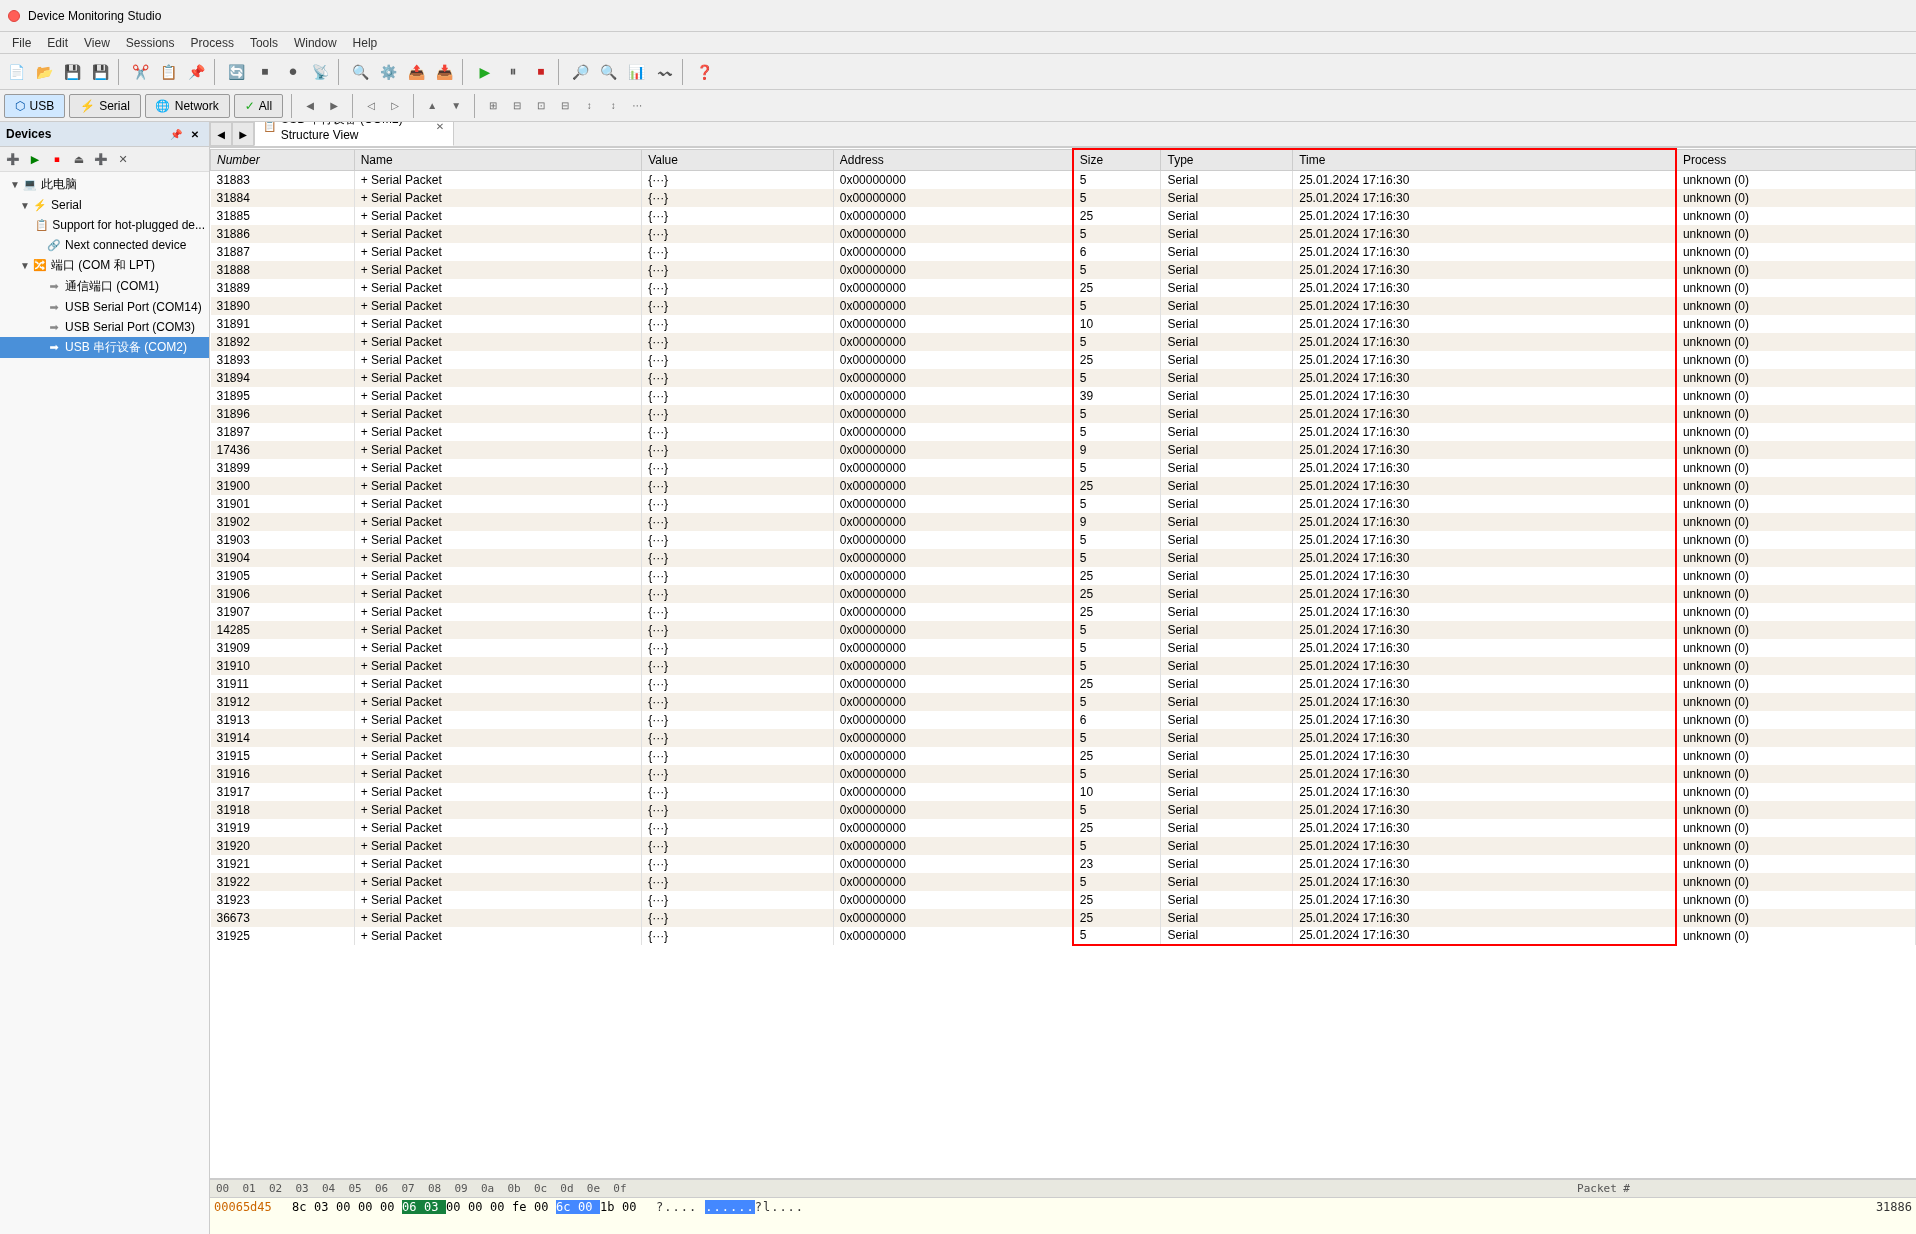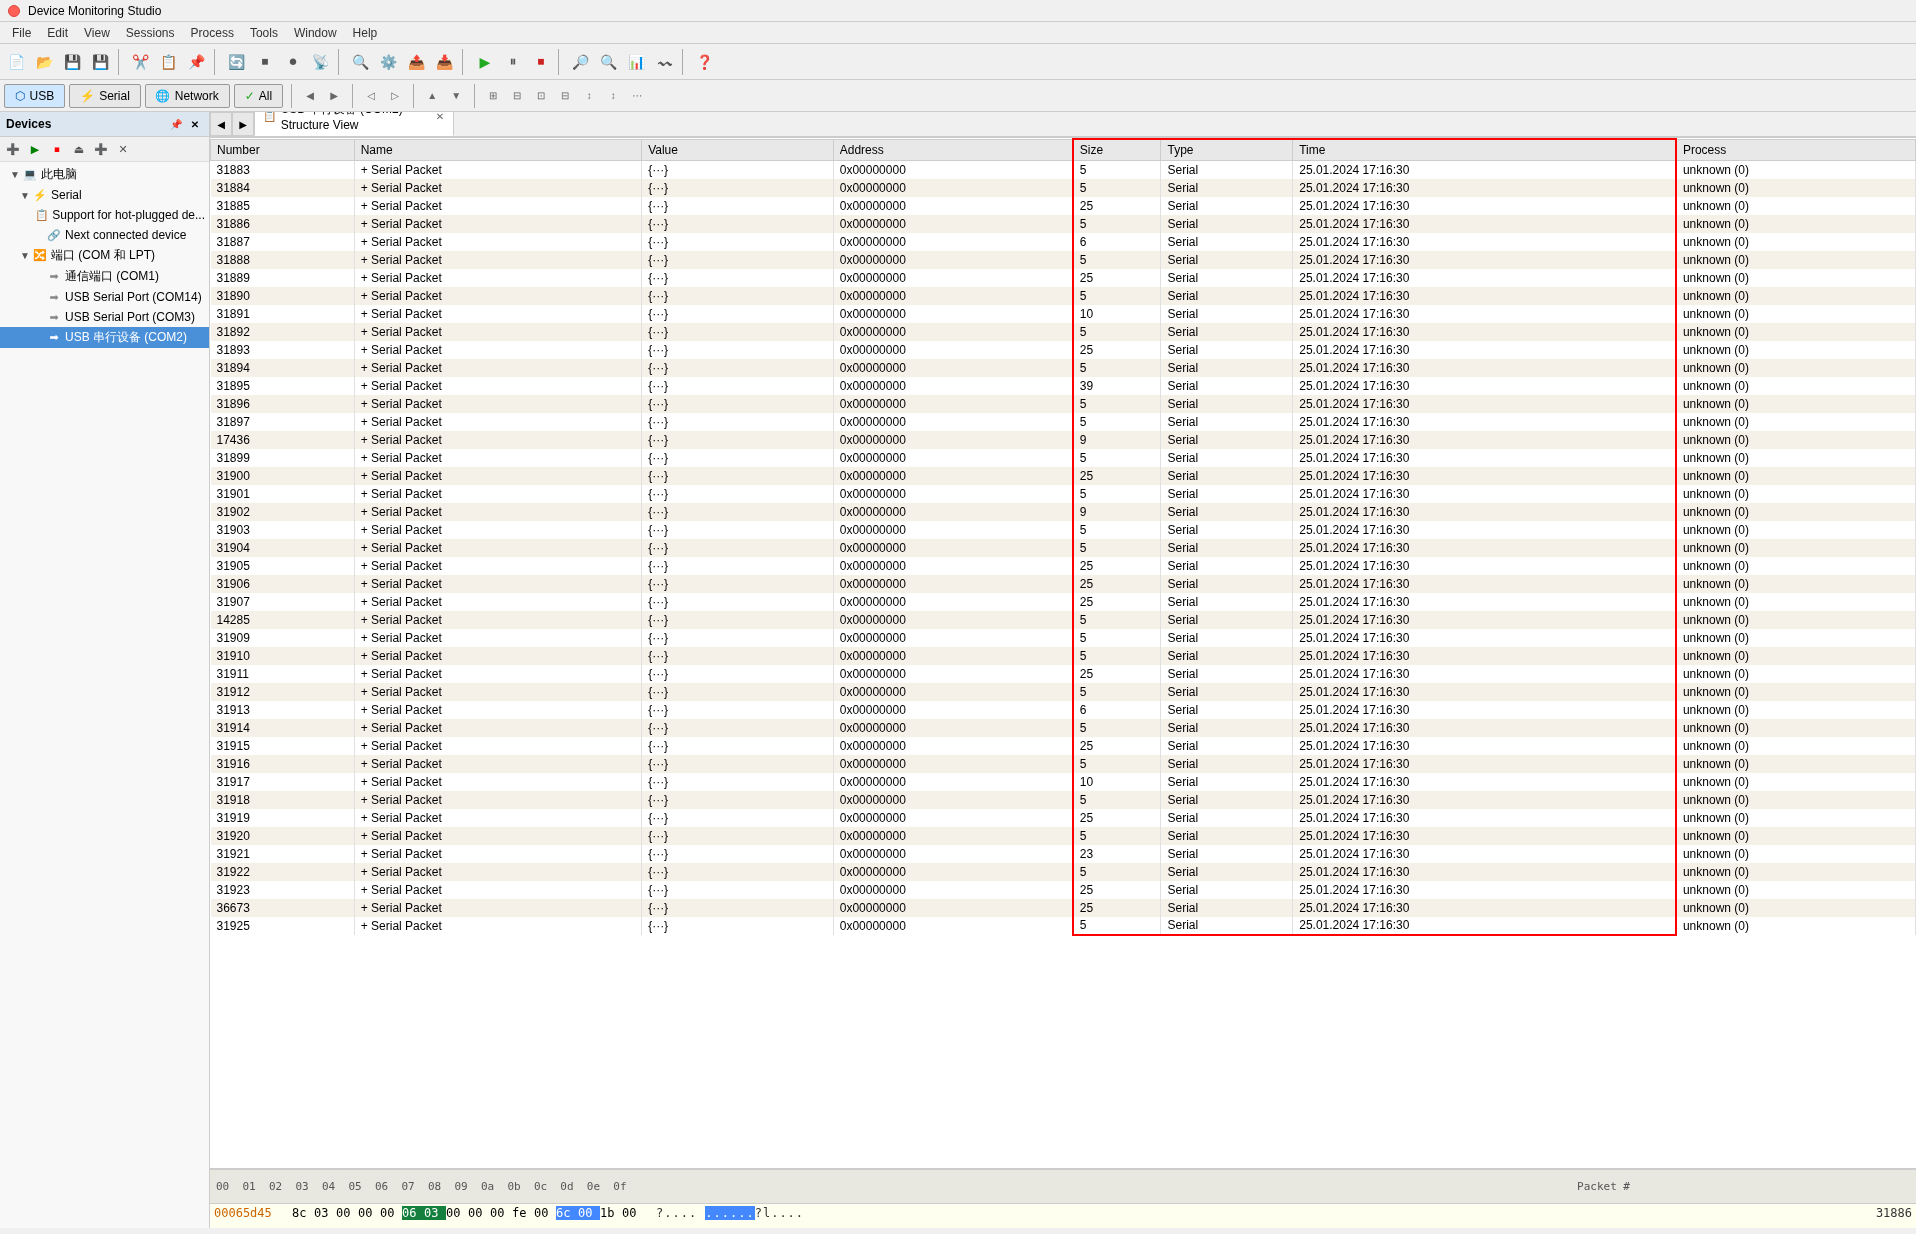--- a/index.html
+++ b/index.html
@@ -1,19 +1,19 @@
 <!DOCTYPE html>
 <html><head>
   <meta charset="utf-8">
   <style>
     * { margin: 0; padding: 0; box-sizing: border-box; }
     body { font-family: 'Segoe UI', Tahoma, Geneva, Verdana, sans-serif; font-size: 12px; background: #f0f0f0; overflow: hidden; width: 1916px; height: 1234px; }
     
     
-    #title-bar { background: #f0f0f0; height: 22px; display: flex; align-items: center; padding: 0 8px; border-bottom: 1px solid #ccc; }
+    #title-bar { background: #f0f0f0; height: 32px; display: flex; align-items: center; padding: 0 8px; border-bottom: 1px solid #ccc; }
     #title-bar .dot { width: 12px; height: 12px; border-radius: 50%; background: #ff5f57; margin-right: 8px; border: 1px solid #e0443e; }
     
     
     #menu-bar { background: #f0f0f0; height: 22px; display: flex; align-items: center; padding: 0 4px; border-bottom: 1px solid #ccc; }
     .menu-item { padding: 2px 8px; font-size: 12px; cursor: pointer; color: #333; }
     
     
     #toolbar { background: #f0f0f0; height: 36px; display: flex; align-items: center; padding: 2px 4px; border-bottom: 1px solid #ccc; gap: 2px; }
     .toolbar-btn { width: 26px; height: 26px; display: flex; align-items: center; justify-content: center; border: 1px solid transparent; cursor: pointer; font-size: 14px; color: #555; }
     .toolbar-separator { width: 6px; height: 26px; border-left: 1px solid #aaa; margin: 0 2px; }
@@ -56,35 +56,35 @@
     #data-table { width: 100%; border-collapse: collapse; font-size: 12px; }
     #data-table thead { position: sticky; top: 0; z-index: 10; }
     #data-table thead th { background: #e8e8e8; padding: 3px 6px; border: 1px solid #ccc; text-align: left; font-weight: normal; white-space: nowrap; cursor: pointer; user-select: none; }
     #data-table tbody tr { height: 18px; }
     #data-table tbody tr:nth-child(even) { background: #f5f0e8; }
     #data-table tbody tr:nth-child(odd) { background: #ffffff; }
     #data-table td { padding: 1px 6px; border-right: 1px solid #e0e0e0; white-space: nowrap; font-size: 12px; }
     
     
     #bottom-area { background: #fffff0; border-top: 2px solid #ccc; height: 60px; display: flex; flex-direction: column; }
-    #hex-header { background: #e8e8e0; padding: 10px 6px; font-size: 11px; font-family: monospace; border-bottom: 1px solid #ccc; color: #555; }
+    #hex-header { background: #e8e8e0; padding: 2px 6px; font-size: 11px; font-family: monospace; border-bottom: 1px solid #ccc; color: #555; }
     #hex-row { display: flex; align-items: center; padding: 2px 4px; font-family: monospace; font-size: 12px; }
     #hex-addr { color: #cc6600; margin-right: 8px; min-width: 70px; }
     .hex-byte { display: inline-block; width: 22px; text-align: left; }
     .hex-byte.selected { background: #15803d; color: white; }
     .hex-byte.highlight { background: #4488ff; color: white; }
     #hex-ascii { margin-left: 12px; color: #333; letter-spacing: 1px; }
     #hex-ascii .ascii-highlight { background: #4488ff; color: white; }
     #packet-num { margin-left: auto; font-size: 12px; color: #333; }
 
     .size-col { min-width: 35px; }
     .type-col { min-width: 55px; }
     .time-col { min-width: 160px; }
     .process-col { min-width: 100px; }
-    .number-col { min-width: 60px; }
+    .number-col { min-width: 60px; font-style: italic; }
     .name-col { min-width: 120px; }
     .value-col { min-width: 80px; }
     .addr-col { min-width: 100px; }
 
     
     th.red-border-left { border-left: 2px solid red !important; }
     th.red-border-right { border-right: 2px solid red !important; }
     th.red-border-top { border-top: 2px solid red !important; }
     td.red-border-left { border-left: 2px solid red !important; }
     td.red-border-right { border-right: 2px solid red !important; }

